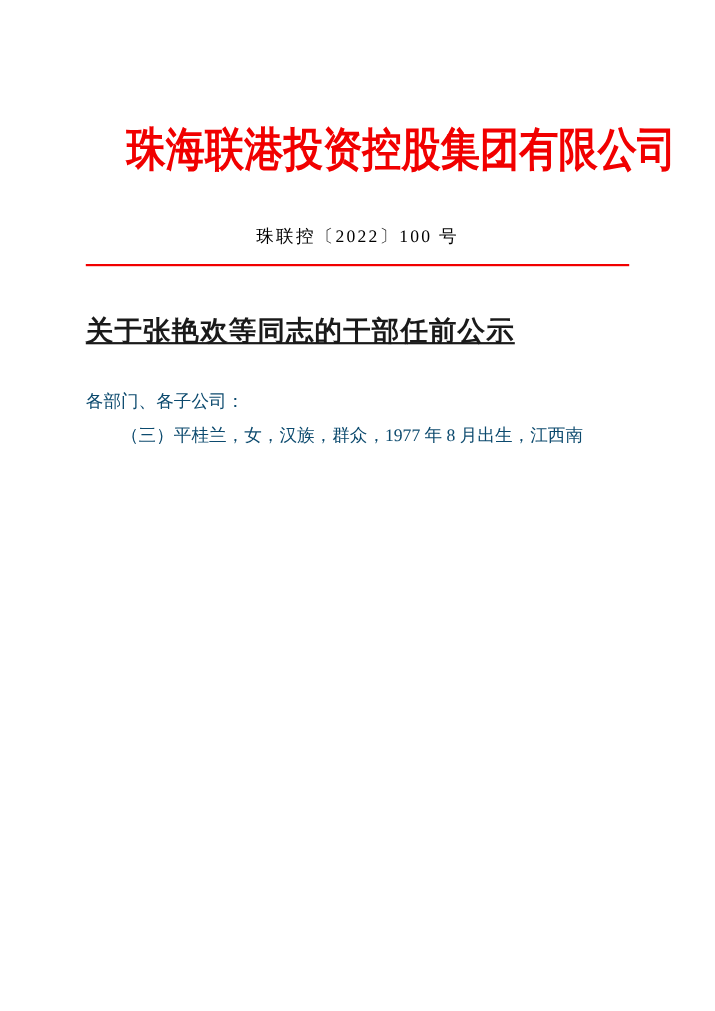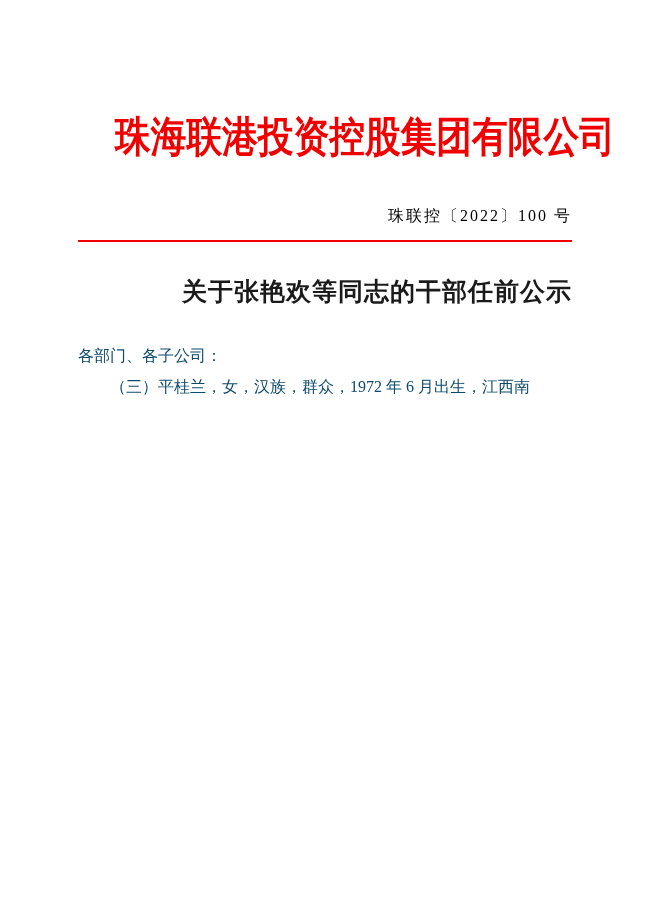--- a/index.html
+++ b/index.html
@@ -23,40 +23,41 @@
     font-size: 42px;
     font-weight: bold;
     line-height: 50px;
     white-space: nowrap;
     transform: scaleX(0.85);
     transform-origin: center;
     color: #f10000;
   }
   .doc-number {
     margin-top: 42px;
-    text-align: right;
+    text-align: center;
     font-size: 16px;
     line-height: 24px;
     letter-spacing: 2px;
     color: #000000;
   }
   .red-divider {
     margin-top: 12px;
     height: 2px;
     width: 100%;
     background: #f10000;
   }
   .doc-heading {
-    margin-top: 33px;
-    text-align: right;
+    margin-top: 43px;
+    text-align: left;
     font-size: 25px;
     font-weight: bold;
     line-height: 34px;
     letter-spacing: 1px;
     color: #1a1a1a;
+    text-decoration: underline;
   }
   .doc-body {
     margin-top: 32px;
     font-size: 16px;
     line-height: 30.5px;
     text-align: justify;
     text-justify: inter-ideograph;
     color: #0c4a6e;
   }
   .salutation {
@@ -86,17 +87,17 @@
   <div class="doc-heading">关于张艳欢等同志的干部任前公示</div>
 
   <div class="doc-body">
 
     <p class="salutation">各部门、各子公司：</p>
 
 
 
 
 
-    <p class="para">（三）平桂兰，女，汉族，群众，1972 年 6 月出生，江西南</p>
+    <p class="para">（三）平桂兰，女，汉族，群众，1977 年 8 月出生，江西南</p>
 
   </div>
 
 </div>
 
 </body></html>

